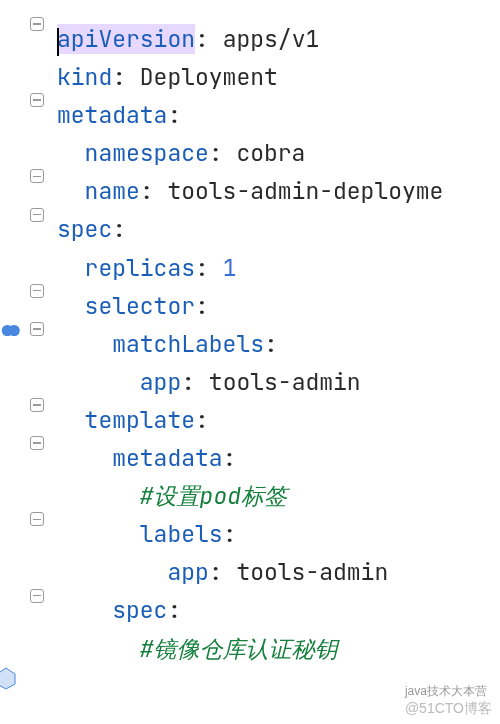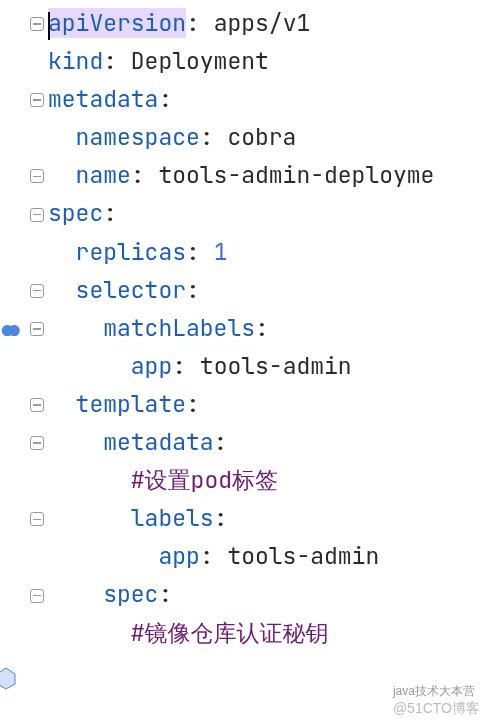--- a/index.html
+++ b/index.html
@@ -41,44 +41,45 @@
     .gutter-icon .minus { display:block; width:8px; height:1.5px; background:#9a9a9a; }
     .extra-icon {
       position: absolute;
       left: 2px;
       color: #4a88e0;
       font-size: 18px;
       letter-spacing: -4px;
     }
     .code {
       flex: 1;
-      padding-top: 4px;
+      padding-top: 20px;
       line-height: 38.1px;
       white-space: pre;
       position: relative;
+      margin-left: 9px;
     }
     .line { height: 38.1px; white-space: pre; }
     .hl { background: #e6d8ff; }
     .key { color: #1b5eb8; }
     .val { color: #2a2a2a; }
     .num { color: #3a6fd8; }
-    .comment { color: #701a75; }
+    .comment { color: #15803d; font-style: italic; }
     .cursor {
       display: inline-block;
       width: 2px;
       height: 28px;
       background: #000;
       vertical-align: text-bottom;
       margin-right: -2px;
       position: relative;
       top: 2px;
     }
     .watermark {
       position: absolute;
-      right: 20px;
+      right: 8px;
       bottom: 6px;
       font-size: 12px;
       color: #999;
       font-family: sans-serif;
     }
     .watermark .sub { font-size: 14px; color: #bbb; }
     .side-badge {
       position: absolute;
       left: -6px;
       bottom: 34px;

